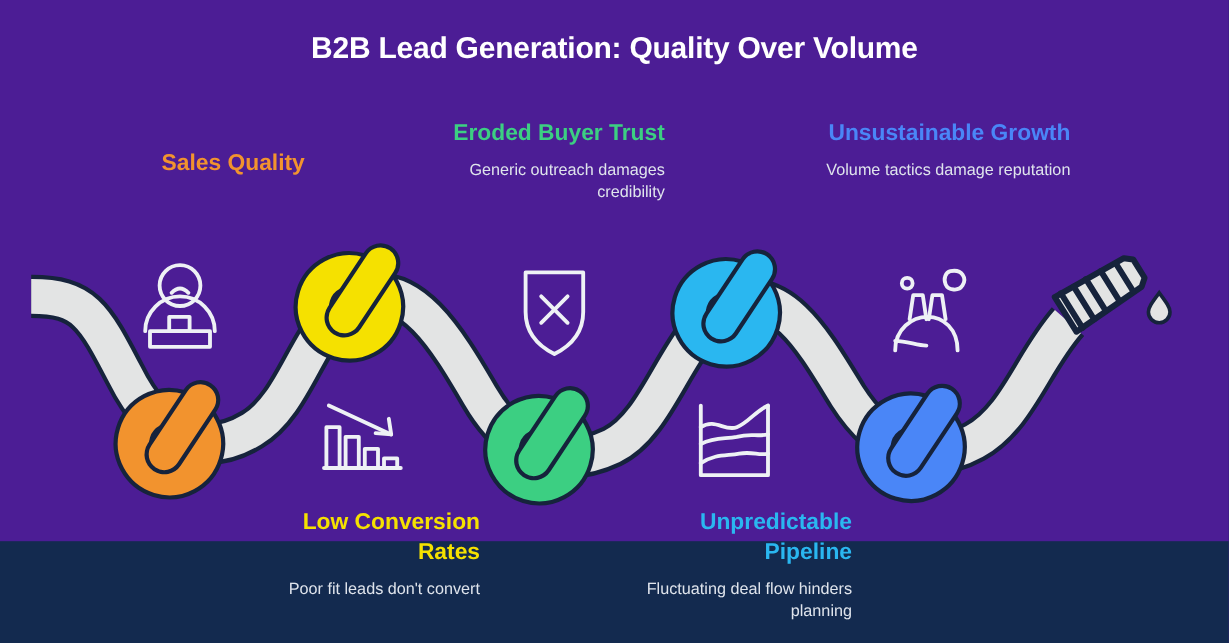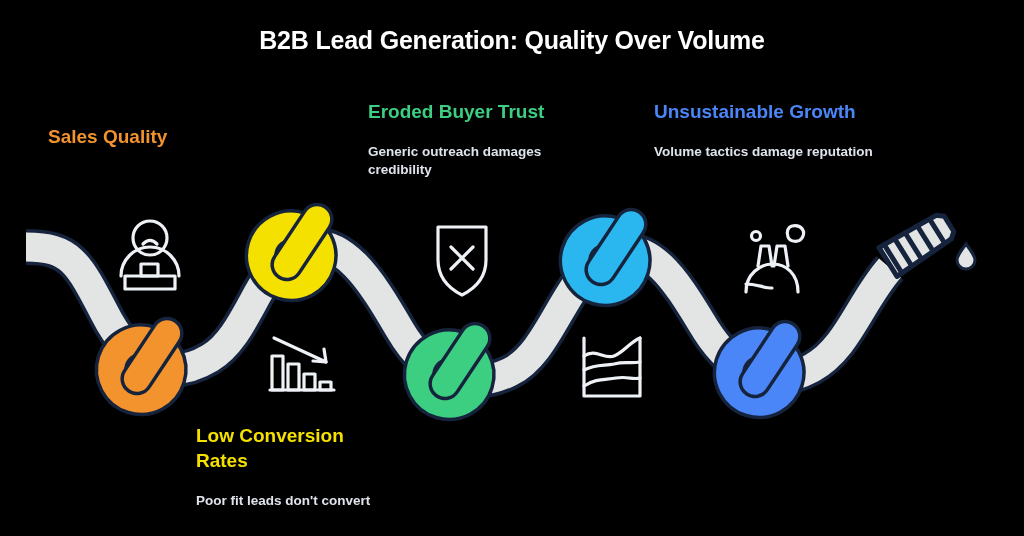--- a/index.html
+++ b/index.html
@@ -9,22 +9,22 @@
   body {
     width: 1024px;
     height: 536px;
     overflow: hidden;
     font-family: "Liberation Sans", sans-serif;
     background: #132a4f;
   }
   #stage {
     position: relative;
     width: 1024px;
-    height: 536px;
-    background: #000000;
+    height: 451px;
+    background: #4c1d95;
   }
 
   
   #title {
     position: absolute;
     top: 26px;
     left: 0;
     width: 1024px;
     text-align: center;
     color: #ffffff;
@@ -38,33 +38,33 @@
     position: absolute;
     left: 0;
     top: 0;
     width: 1024px;
     height: 536px;
   }
 
   
   .label-block {
     position: absolute;
-    text-align: left;
+    text-align: right;
   }
   .label-head {
     font-size: 19px;
     font-weight: bold;
     line-height: 25px;
   }
   .label-desc {
-    margin-top: 19px;
+    margin-top: 9px;
     font-size: 13.5px;
     color: #dfe4ec;
     line-height: 18px;
-    font-weight: bold;
+    font-weight: normal;
   }
 
   #lbl-sales    { left: 48px;  top: 124px; width: 206px; }
   #lbl-trust    { left: 368px; top: 99px;  width: 186px; }
   #lbl-growth   { left: 654px; top: 99px;  width: 238px; }
   #lbl-conv     { left: 196px; top: 423px; width: 204px; }
   #lbl-pipeline { left: 512px; top: 423px; width: 198px; }
 </style>
 </head>
 <body>
@@ -197,14 +197,18 @@
   <div class="label-block" id="lbl-growth">
     <div class="label-head" style="color:#4a86f7">Unsustainable Growth</div>
     <div class="label-desc">Volume tactics damage reputation</div>
   </div>
 
   <div class="label-block" id="lbl-conv">
     <div class="label-head" style="color:#f5e100">Low Conversion Rates</div>
     <div class="label-desc">Poor fit leads don't convert</div>
   </div>
 
+  <div class="label-block" id="lbl-pipeline">
+    <div class="label-head" style="color:#2ab7f0">Unpredictable Pipeline</div>
+    <div class="label-desc">Fluctuating deal flow hinders planning</div>
+  </div>
 
 </div>
 
 </body></html>

